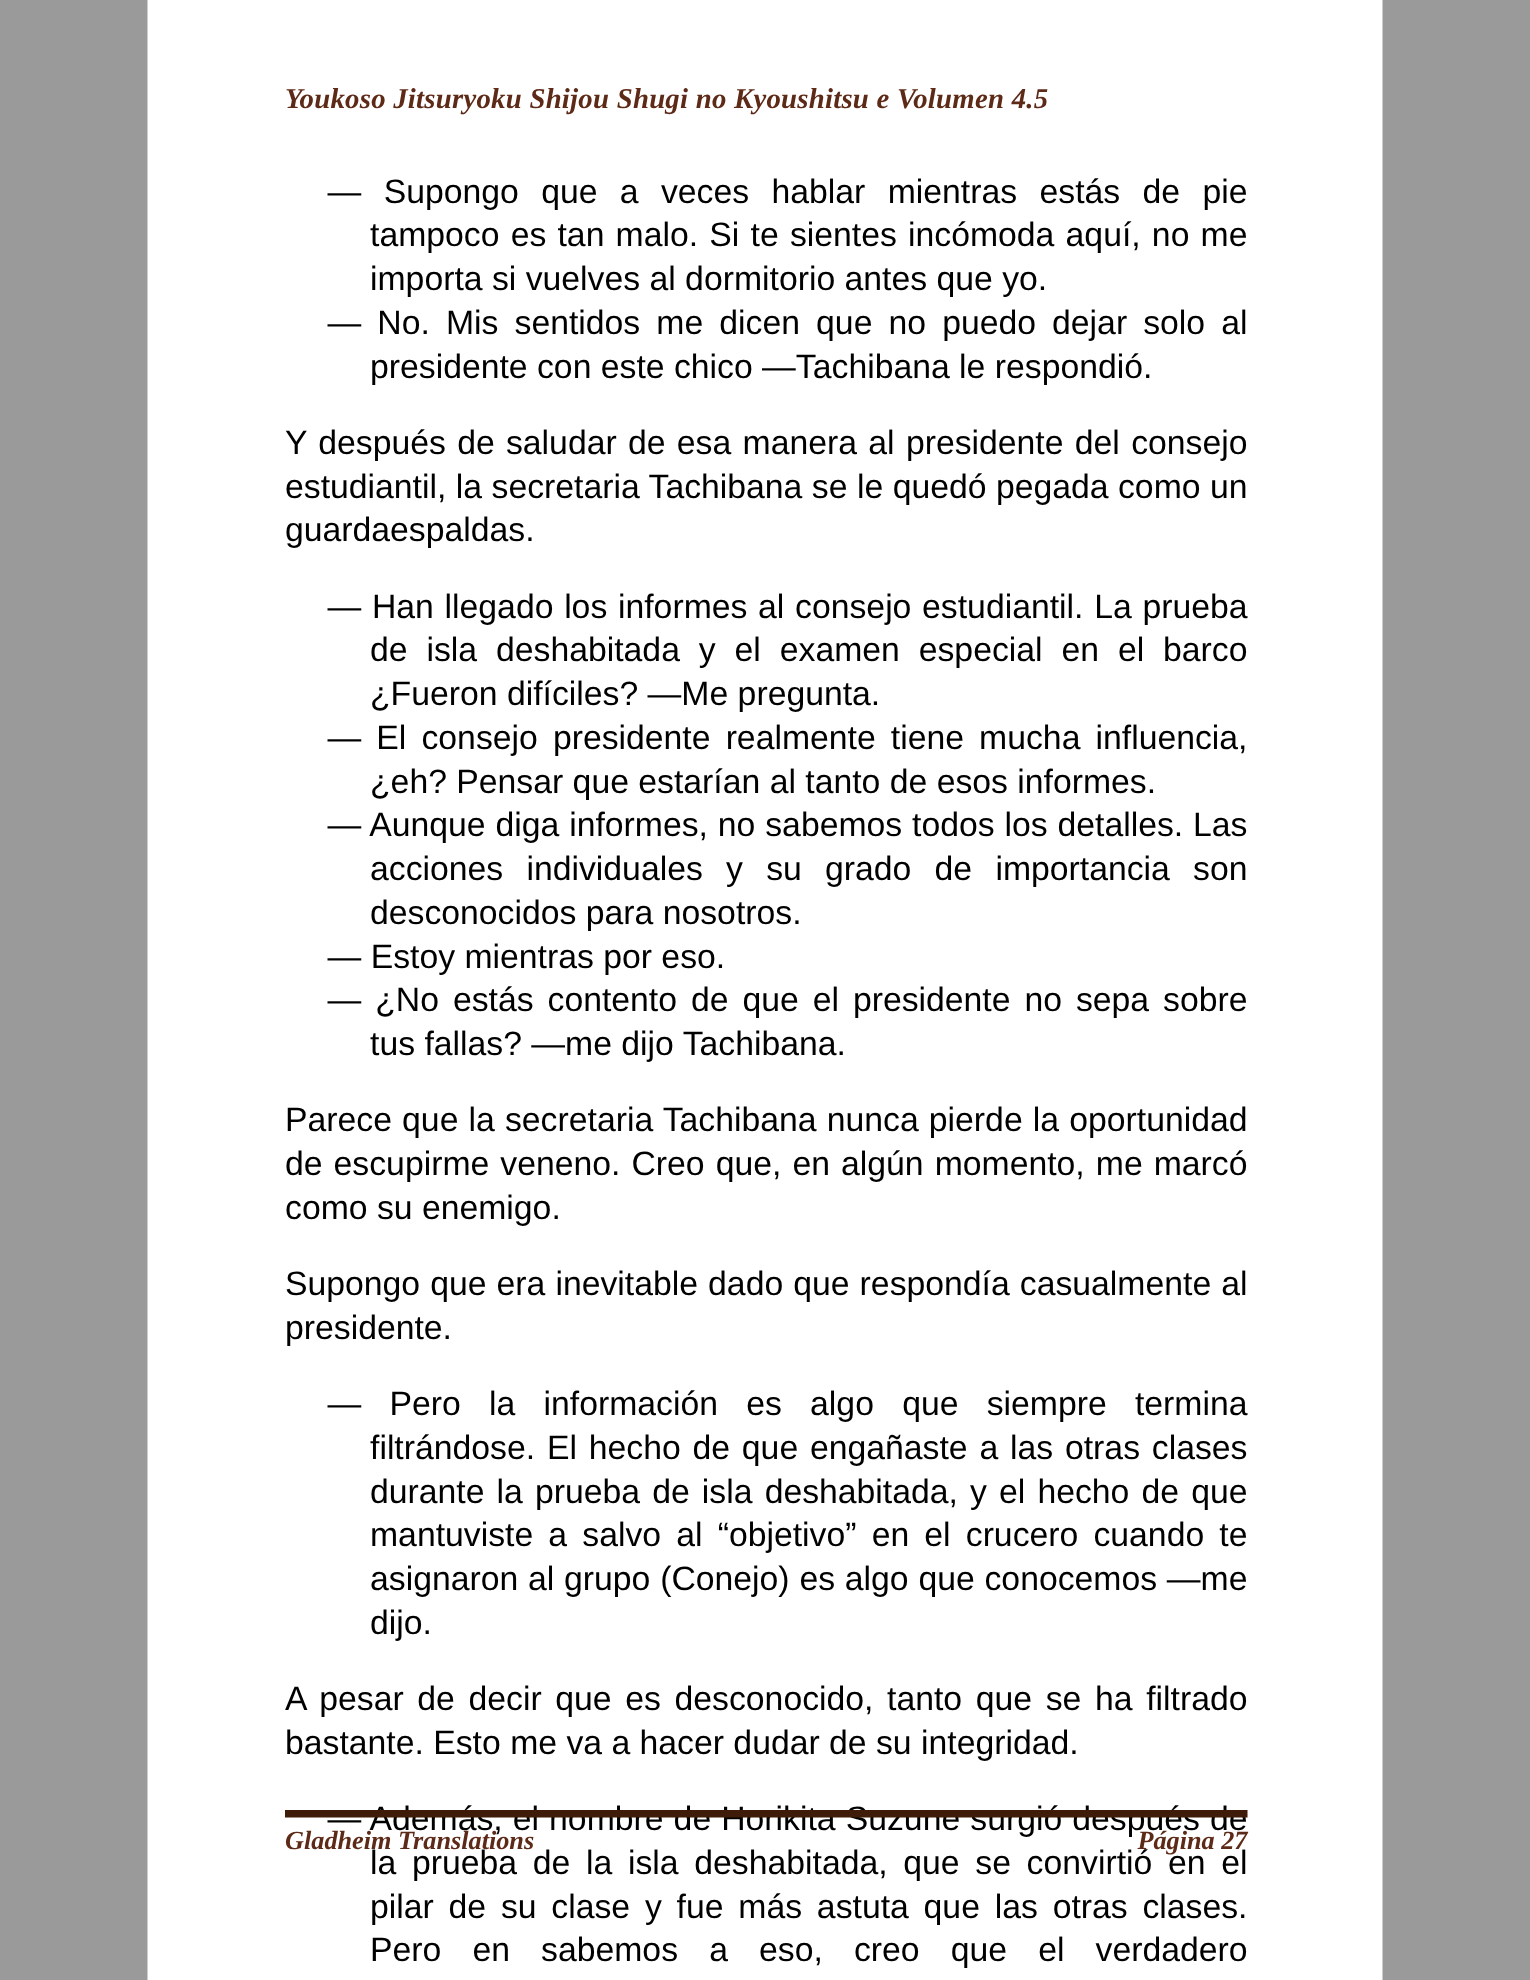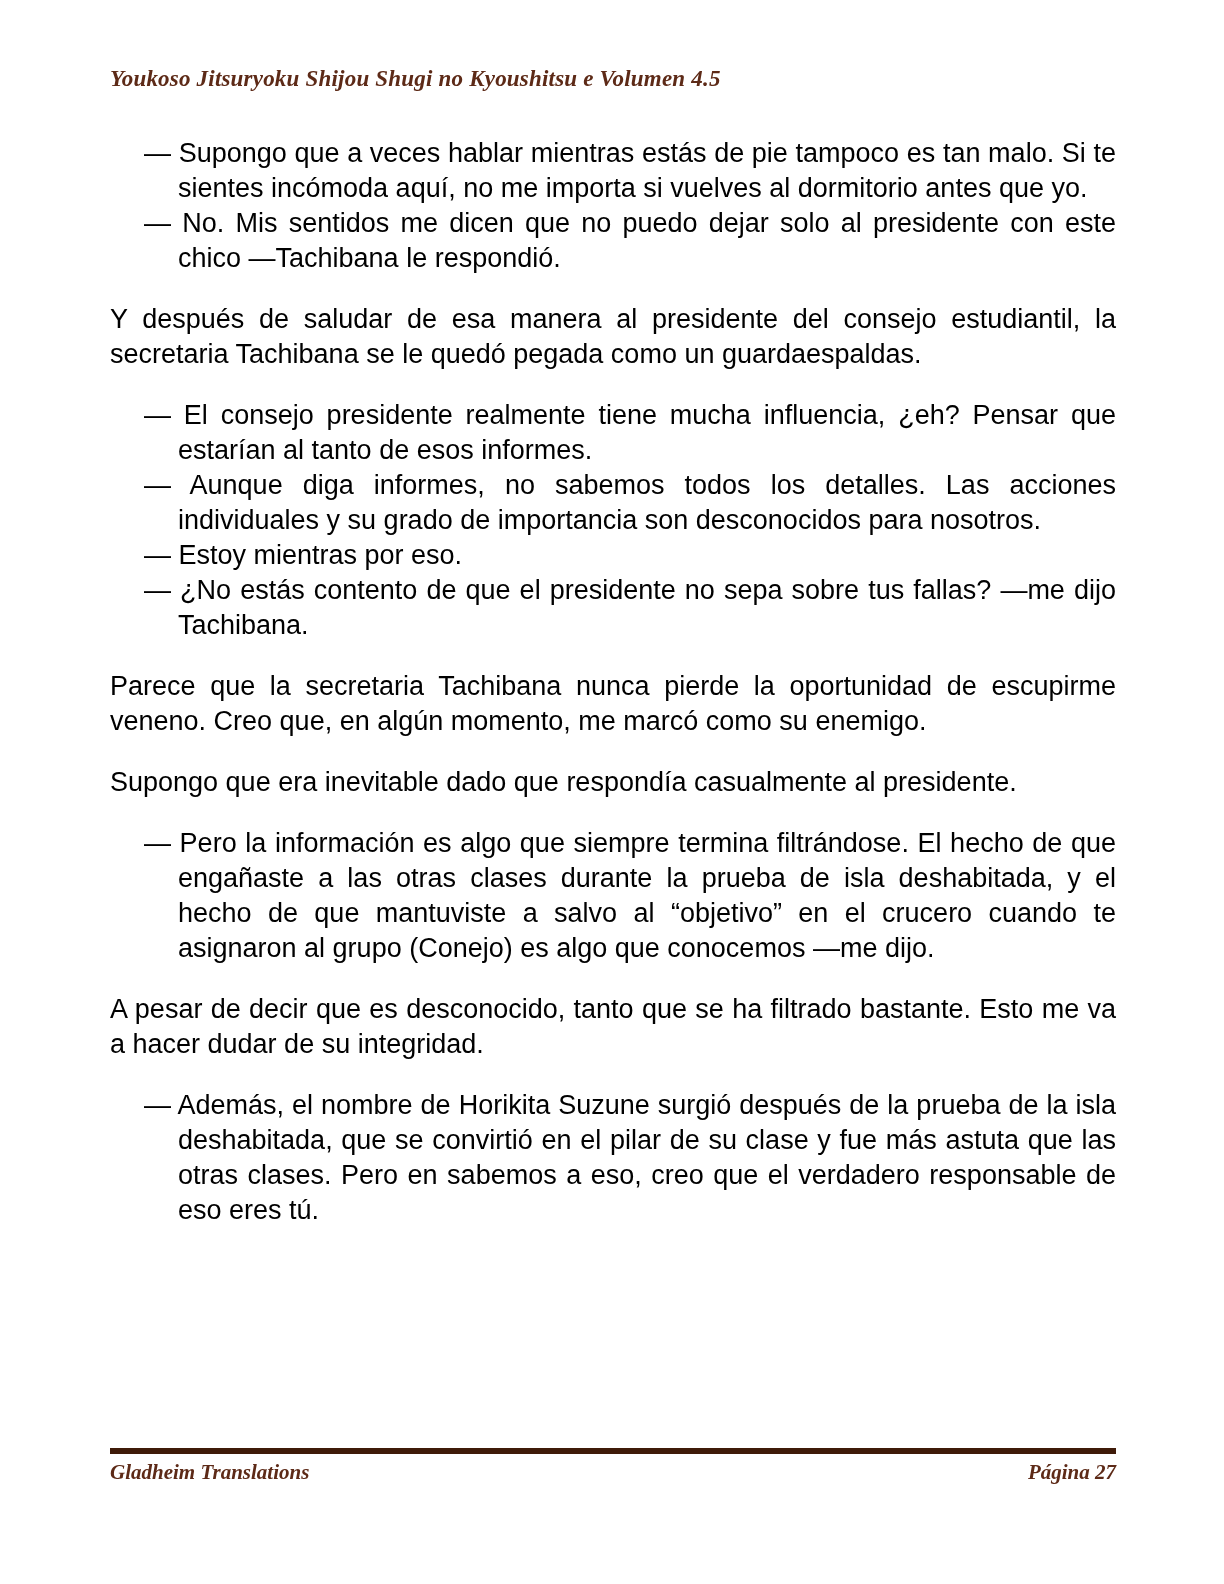--- a/index.html
+++ b/index.html
@@ -1,19 +1,19 @@
 <!DOCTYPE html>
 <html><head>
 <meta charset="utf-8">
 <style>
   * { margin: 0; padding: 0; box-sizing: border-box; }
   html, body { background: #9a9a9a; }
   .page {
     position: relative;
-    width: 1224px;
+    width: 988px;
     height: 1584px;
     margin: 0 auto;
     background: #ffffff;
     font-family: "Liberation Sans", sans-serif;
     color: #000000;
     overflow: hidden;
   }
   .page-header {
     position: absolute;
     top: 66px;
@@ -69,20 +69,21 @@
 <body>
 
 <div class="page">
 
   <div class="page-header">Youkoso Jitsuryoku Shijou Shugi no Kyoushitsu e Volumen 4.5</div>
 
   <div class="content">
     <p class="dialogue">— Supongo que a veces hablar mientras estás de pie tampoco es tan malo. Si te sientes incómoda aquí, no me importa si vuelves al dormitorio antes que yo.</p>
     <p class="dialogue">— No. Mis sentidos me dicen que no puedo dejar solo al presidente con este chico —Tachibana le respondió.</p>
     <p class="normal">Y después de saludar de esa manera al presidente del consejo estudiantil, la secretaria Tachibana se le quedó pegada como un guardaespaldas.</p>
+    <p class="dialogue">— Han llegado los informes al consejo estudiantil. La prueba de isla deshabitada y el examen especial en el barco ¿Fueron difíciles? —Me pregunta.</p>
     <p class="dialogue">— El consejo presidente realmente tiene mucha influencia, ¿eh? Pensar que estarían al tanto de esos informes.</p>
     <p class="dialogue">— Aunque diga informes, no sabemos todos los detalles. Las acciones individuales y su grado de importancia son desconocidos para nosotros.</p>
     <p class="dialogue">— Estoy mientras por eso.</p>
     <p class="dialogue">— ¿No estás contento de que el presidente no sepa sobre tus fallas? —me dijo Tachibana.</p>
     <p class="normal">Parece que la secretaria Tachibana nunca pierde la oportunidad de escupirme veneno. Creo que, en algún momento, me marcó como su enemigo.</p>
     <p class="normal">Supongo que era inevitable dado que respondía casualmente al presidente.</p>
     <p class="dialogue">— Pero la información es algo que siempre termina filtrándose. El hecho de que engañaste a las otras clases durante la prueba de isla deshabitada, y el hecho de que mantuviste a salvo al “objetivo” en el crucero cuando te asignaron al grupo (Conejo) es algo que conocemos —me dijo.</p>
     <p class="normal">A pesar de decir que es desconocido, tanto que se ha filtrado bastante. Esto me va a hacer dudar de su integridad.</p>
     <p class="dialogue">— Además, el nombre de Horikita Suzune surgió después de la prueba de la isla deshabitada, que se convirtió en el pilar de su clase y fue más astuta que las otras clases. Pero en sabemos a eso, creo que el verdadero responsable de eso eres tú.</p>
   </div>

